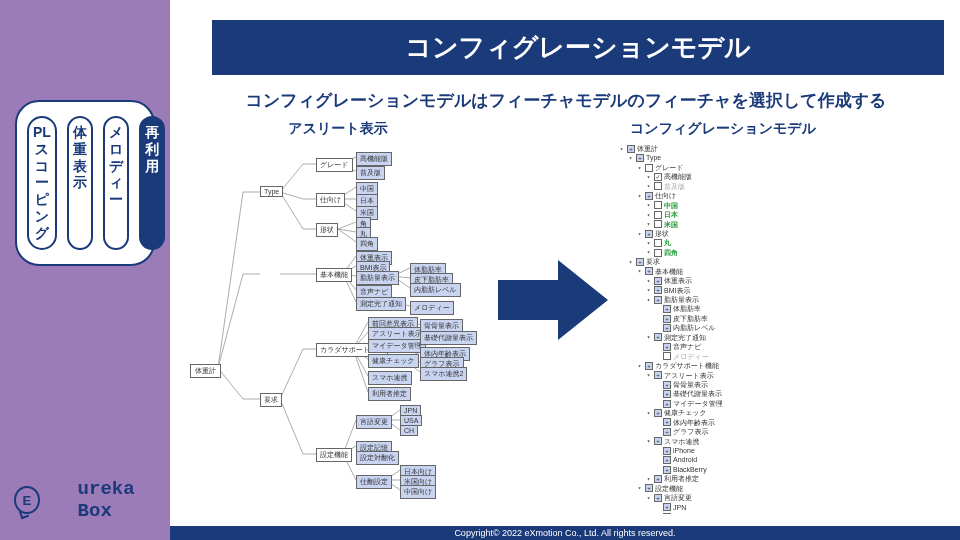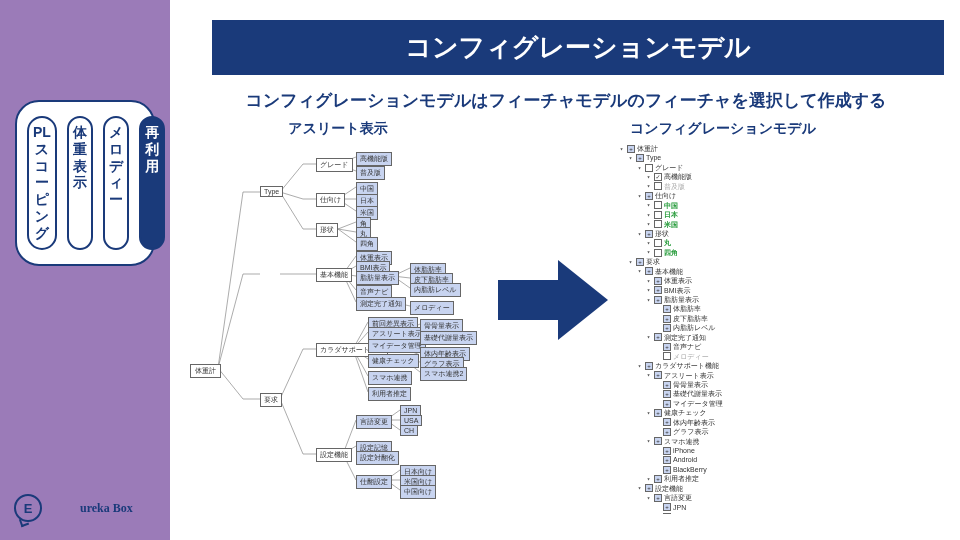--- a/index.html
+++ b/index.html
@@ -5,21 +5,21 @@
 * { margin: 0; padding: 0; box-sizing: border-box; }
 body { width: 960px; height: 540px; background: #fff; font-family: "Meiryo", "Hiragino Sans", sans-serif; overflow: hidden; position: relative; }
 .slide { position: absolute; top: 0; left: 0; width: 960px; height: 540px; display: flex; }
 .sidebar { width: 170px; height: 100%; background: #9b7bb8; display: flex; flex-direction: column; align-items: center; padding-top: 100px; position: relative; }
 .nav-box { background: #fff; border-radius: 24px; padding: 14px 10px; width: 140px; margin-bottom: 0; border: 2px solid #1a3a7a; display: flex; flex-direction: row; gap: 10px; }
 .nav-item { border: 2px solid #1a3a7a; border-radius: 18px; padding: 6px 4px; text-align: center; font-size: 14px; color: #1a3a7a; font-weight: 600; background: #fff; line-height: 1.2; }
 .nav-item.active { background: #1a3a7a; color: #fff; }
 .logo { position: absolute; bottom: 18px; left: 14px; display: flex; align-items: center; gap: 6px; }
 .logo-icon { width: 28px; height: 28px; border: 2px solid #1a3a7a; border-radius: 50%; display: flex; align-items: center; justify-content: center; font-weight: bold; color: #1a3a7a; font-size: 13px; position: relative; }
 .logo-icon::before { content: ""; position: absolute; width: 6px; height: 6px; border-left: 2px solid #1a3a7a; border-bottom: 2px solid #1a3a7a; bottom: -6px; left: 4px; transform: rotate(-20deg); }
-.logo-text { font-family: Liberation Serif, serif; color: #1a3a7a; font-size: 12px; font-weight: 600; margin-left: 32px; }
+.logo-text { font-family: Liberation Mono, monospace; color: #1a3a7a; font-size: 19px; font-weight: 600; margin-left: 32px; }
 .main { flex: 1; height: 100%; position: relative; padding: 20px 16px 0 18px; }
 .title-bar { background: #1a3a7a; color: #fff; text-align: center; padding: 10px; font-size: 26px; font-weight: 700; margin-left: 24px; margin-right: 0; }
 .subtitle { color: #1a3a7a; font-weight: 700; font-size: 17px; text-align: center; margin: 14px 0 8px; }
 .content { display: flex; align-items: flex-start; gap: 10px; margin-top: 4px; }
 .col { display: flex; flex-direction: column; align-items: center; }
 .col-title { color: #1a3a7a; font-weight: 700; font-size: 14px; margin-bottom: 6px; }
 .feature-model { width: 300px; height: 360px; position: relative; font-size: 7px; color: #333; }
 .fm-root { position: absolute; left: 2px; top: 220px; border: 1px solid #666; background: #fff; padding: 1px 4px; font-size: 7px; }
 .fm-node { border: 1px solid #666; background: #c8d4f0; padding: 1px 3px; position: absolute; font-size: 7px; white-space: nowrap; }
 .fm-group { border: 1px solid #666; background: #fff; padding: 1px 3px; position: absolute; font-size: 7px; }
@@ -380,13 +380,14 @@
               <span class="cm-expand"></span>
               <span class="cm-check req">+</span>
               <span class="cm-label">USA</span>
             </div>
           </div>
       </div>
 
     </div>
   </div>
 
+  <div class="footer">Copyright© 2022 eXmotion Co., Ltd. All rights reserved.</div>
 </div>
 
 </body></html>

